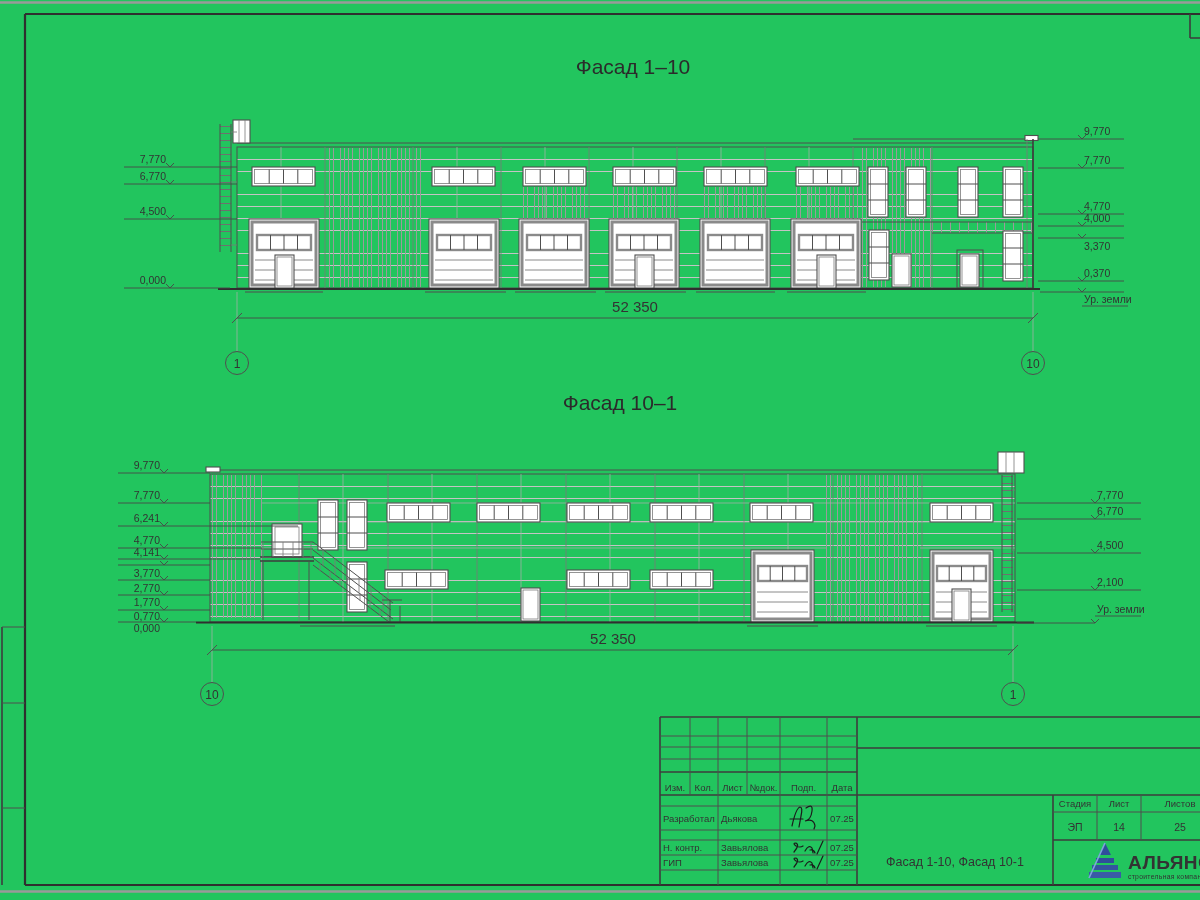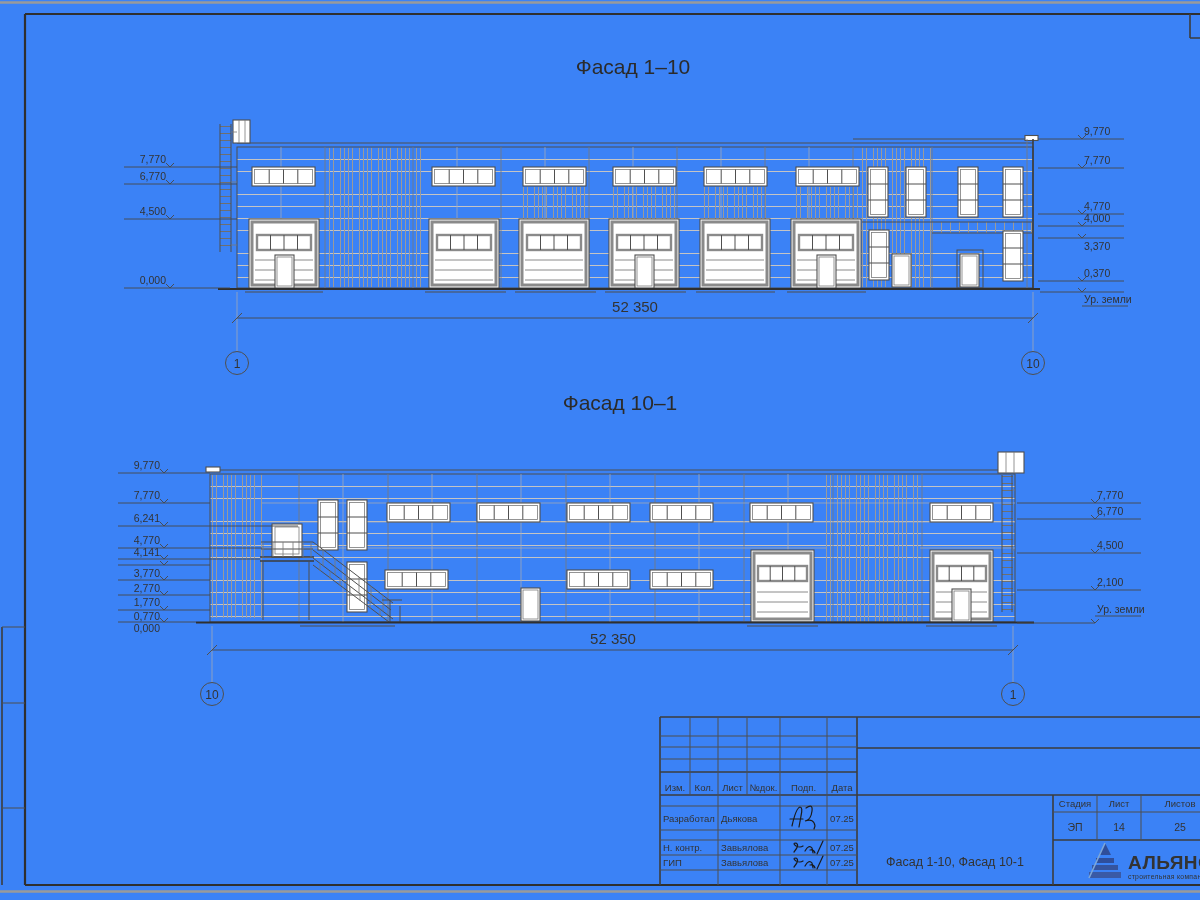--- a/index.html
+++ b/index.html
@@ -1,16 +1,16 @@
 <!DOCTYPE html>
 <html><head>
 <meta charset="utf-8">
 <style>
   html,body{margin:0;padding:0;background:#fff;}
-  .sheet{position:relative;width:1200px;height:900px;background:#3b82f6;overflow:hidden;
+  .sheet{position:relative;width:1200px;height:900px;background:#22c55e;overflow:hidden;
          font-family:"Liberation Sans",sans-serif;}
   .h{position:absolute;}
   .siding{background:repeating-linear-gradient(to bottom,transparent 0 11px,#c4c4c4 11px 11.8px);}
   .ribs{background:repeating-linear-gradient(to right,#9a9a9a 0 .8px,transparent .8px 3.8px);}
   .rungs{background:repeating-linear-gradient(to bottom,#6f6f6f 0 1px,transparent 1px 7px);}
   .brick{background:repeating-linear-gradient(to right,#9a9a9a 0 .8px,transparent .8px 9px);}
   svg{position:absolute;left:0;top:0;}
   .s1{stroke:#4f4f4f;stroke-width:1;fill:none;}
   .s07{stroke:#7a7a7a;stroke-width:.8;fill:none;}
   .s15{stroke:#3d3d3d;stroke-width:1.6;fill:none;}

